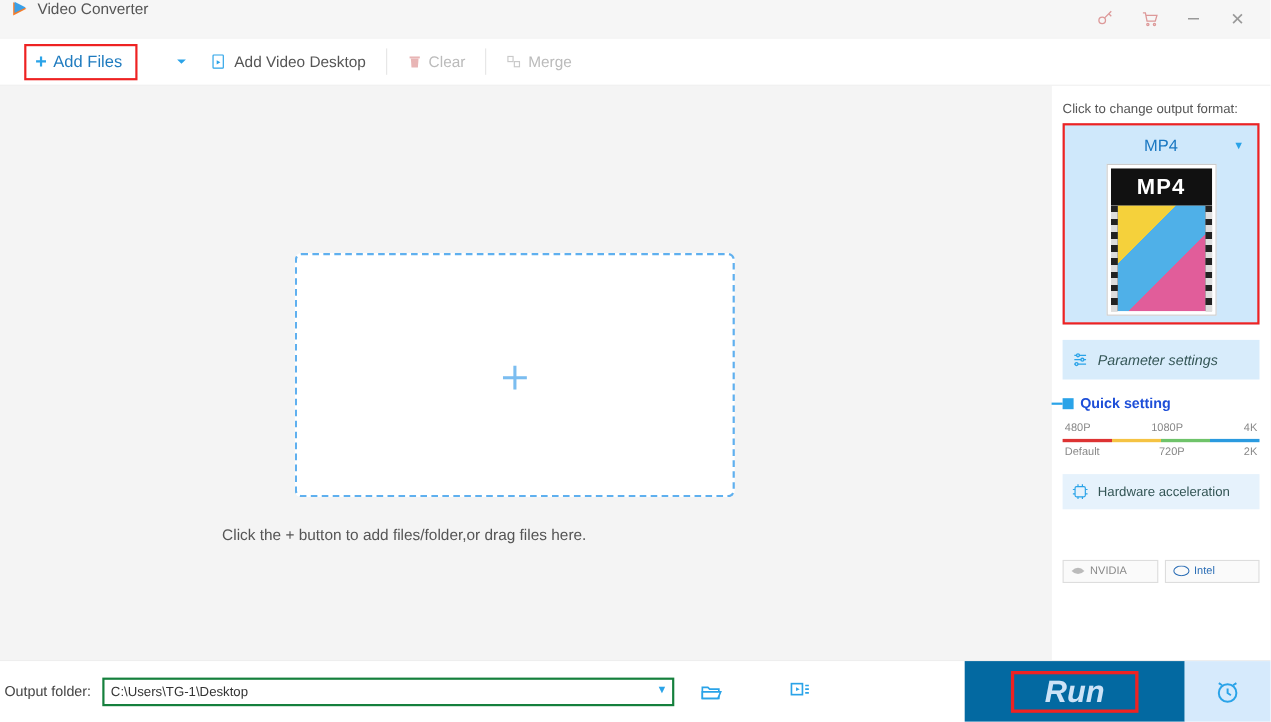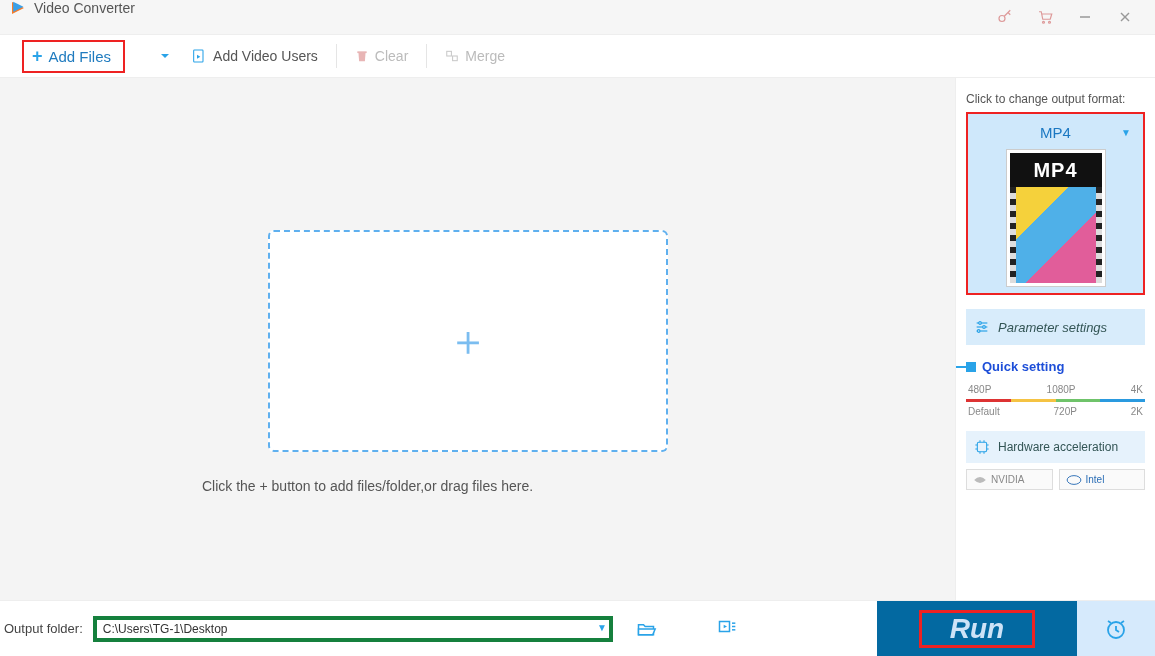--- a/index.html
+++ b/index.html
@@ -69,27 +69,27 @@
   .quick-title { margin-top:14px; display:flex; align-items:center; gap:6px; font-size:13px; color:#1d4ed8;font-weight:bold; }
   .quick-title .handle{ width:10px; height:10px; background:#2aa3e8; display:inline-block; position:relative;}
   .quick-title .handle::before{content:""; position:absolute; left:-10px; top:4px; width:10px; height:2px; background:#2aa3e8;}
 
   .quality-scale { margin-top:10px; font-size:10px; color:#888; }
   .quality-scale .row { display:flex; justify-content:space-between; padding:0 2px;}
   .quality-scale .bar { height:3px; margin:4px 0; background:linear-gradient(90deg,#d33 0 25%, #f5c343 25% 50%, #6fc36a 50% 75%, #2a9adf 75% 100%); }
 
   .hw-btn { margin-top:14px; background:#e6f2fc; padding:8px; display:flex; align-items:center; gap:8px; font-size:12px; color:#355; cursor:pointer;}
   .hw-row { margin-top:6px; display:flex; gap:6px; }
-  .hw-chip { flex:1; border:1px solid #ddd; padding:4px 6px; font-size:10px; color:#888; display:flex; align-items:center; gap:4px; background:#fafafa;}
+  .hw-chip { flex:1; border:1px solid #ddd; padding:4px 6px; font-size:10px; color:#888; display:flex; gap:4px; background:#fafafa;margin-top:40px;}
   .hw-chip.intel{ color:#2a6db5;}
 
   
   .bottombar { position:absolute; left:0; right:0; bottom:0; height:56px; background:#fff; border-top:1px solid #eee; display:flex; align-items:center; padding:0 4px; }
   .bottombar .lbl{ font-size:13px; color:#444; margin-right:10px;}
-  .bottombar .path-input{ width:520px; height:26px; border:4px solid #15803d; font-size:12px; padding:2px 20px 2px 6px; color:#333; position:relative;}
+  .bottombar .path-input{ width:520px; height:26px; border:2px solid #15803d; font-size:12px; padding:2px 20px 2px 6px; color:#333; position:relative;}
   .path-wrap{ position:relative; }
   .path-wrap .dd-caret{ position:absolute; right:6px; top:6px; color:#2aa3e8; font-size:10px; cursor:pointer;}
   .bicon{ margin-left:22px; cursor:pointer; display:inline-flex;}
   .bicon svg{ stroke:#2aa3e8; }
 
   .run-area{ position:absolute; right:78px; top:0; bottom:0; width:200px; background:#0369a1; display:flex; align-items:center; justify-content:center; }
   .run-box{ border:3px solid #e22; padding:0 28px; height:38px; display:flex; align-items:center;}
   .run-box span{ font-size:28px; font-weight:700; color:#cde3f7; font-style:italic; }
   .clock-area{ position:absolute; right:0; top:0; bottom:0; width:78px; background:#d6eafc; display:flex; align-items:center; justify-content:center;}
 </style>
@@ -142,21 +142,21 @@
         <path d="M2 4 L6 8 L10 4 Z" fill="#2aa3e8"></path>
       </svg>
     </span>
   <span class="tool-item">
     <span class="ico">
         <svg width="16" height="16" viewBox="0 0 24 24" fill="none" stroke="#2aa3e8" stroke-width="1.6">
           <rect x="4" y="3" width="14" height="18" rx="1"></rect>
           <path d="M9 10l5 3-5 3z" fill="#2aa3e8" stroke="none"></path>
         </svg>
       </span>
-    <span>Add Video Users</span>
+    <span>Add Video Desktop</span>
   </span>
   <span class="tool-sep"></span>
   <span class="tool-item disabled">
     <span class="ico">
         <svg width="14" height="14" viewBox="0 0 24 24" fill="#e8b5b5">
           <path d="M6 7h12l-1 14H7z"></path>
           <rect x="4" y="4" width="16" height="3"></rect>
         </svg>
       </span>
     <span>Clear</span>

